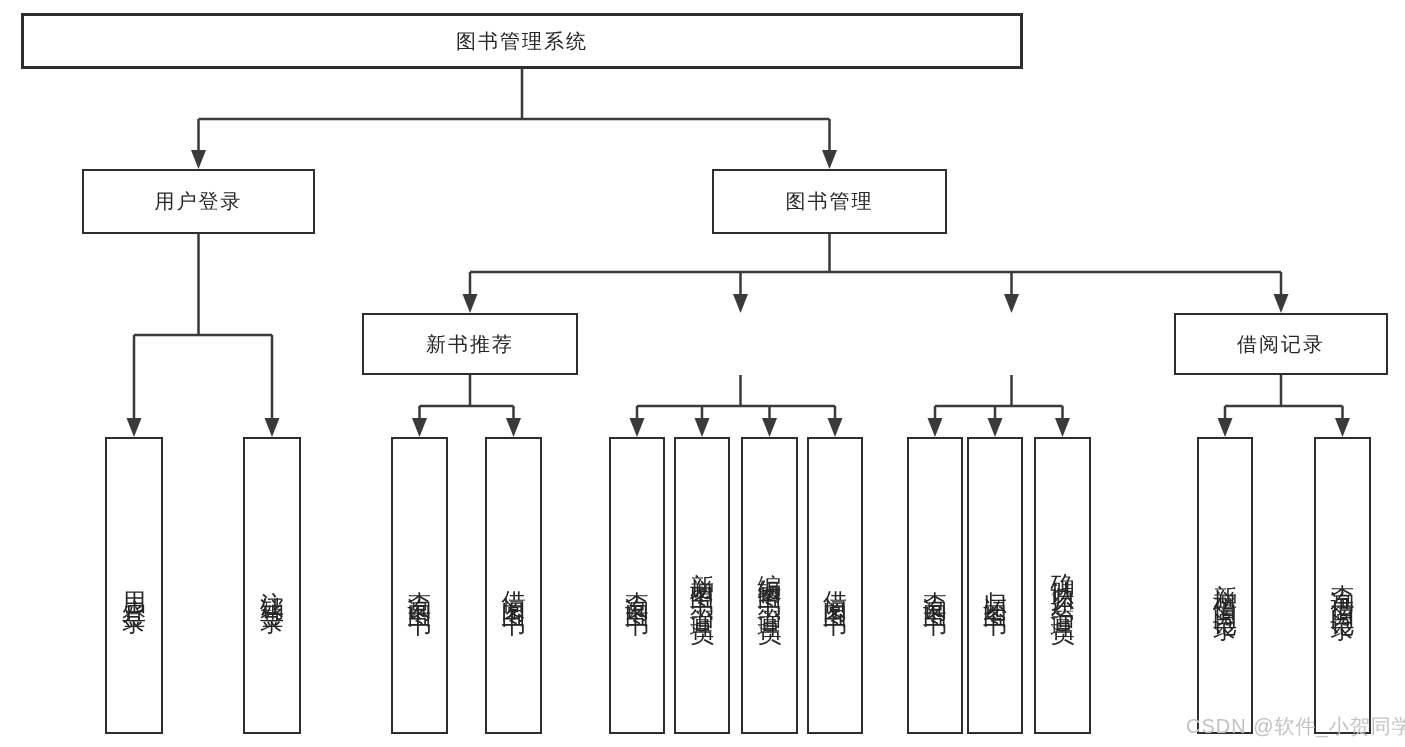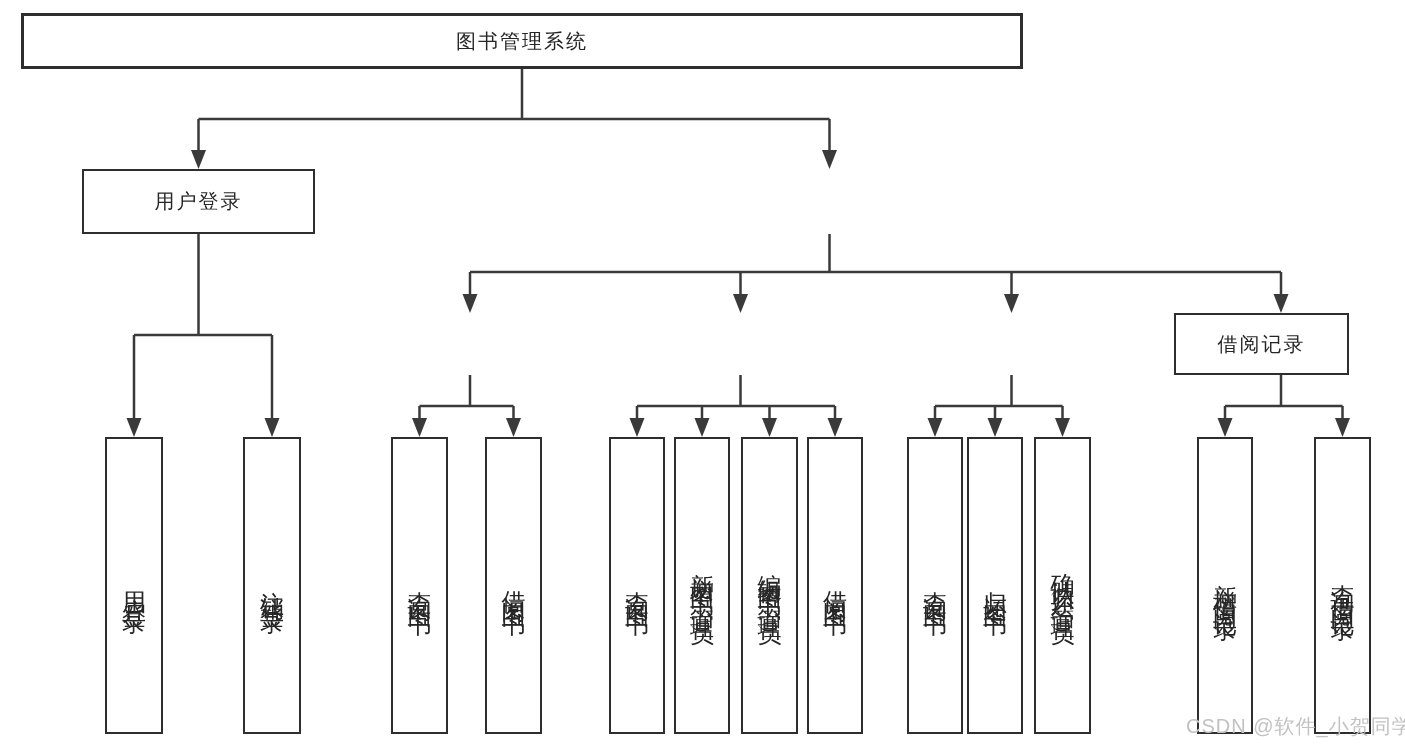--- a/index.html
+++ b/index.html
@@ -96,22 +96,24 @@
       <polygon points="987.5,418 1002.5,418 995,437"></polygon>
       <polygon points="1055,418 1070,418 1062.5,437"></polygon>
       <polygon points="1217.5,418 1232.5,418 1225,437"></polygon>
       <polygon points="1335,418 1350,418 1342.5,437"></polygon>
     </g>
   </svg>
 
   <div class="node root hlabel" style="left:21px; top:13px; width:1002px; height:56px">图书管理系统</div>
 
   <div class="node hlabel" style="left:82px; top:169px; width:233px; height:65px">用户登录</div>
+  <div class="node hlabel" style="left:712px; top:169px; width:235px; height:65px">图书管理</div>
 
-  <div class="node hlabel" style="left:1174px; top:313px; width:175px; height:62px">借阅记录</div>
+  <div class="node hlabel" style="left:362px; top:313px; width:216px; height:62px">新书推荐</div>
+  <div class="node hlabel" style="left:1174px; top:313px; width:214px; height:62px">借阅记录</div>
 
   <div class="node leaf" style="left:105px; width:58px">用户登录</div>
   <div class="node leaf" style="left:243px; width:58px">注销登录</div>
 
   <div class="node leaf" style="left:391px; width:57px">查询图书</div>
   <div class="node leaf" style="left:485px; width:57px">借阅图书</div>
 
   <div class="node leaf" style="left:609px; width:56px">查询图书</div>
   <div class="node leaf" style="left:674px; width:56px">新增图书（管理员）</div>
   <div class="node leaf" style="left:741px; width:57px">编辑图书（管理员）</div>

